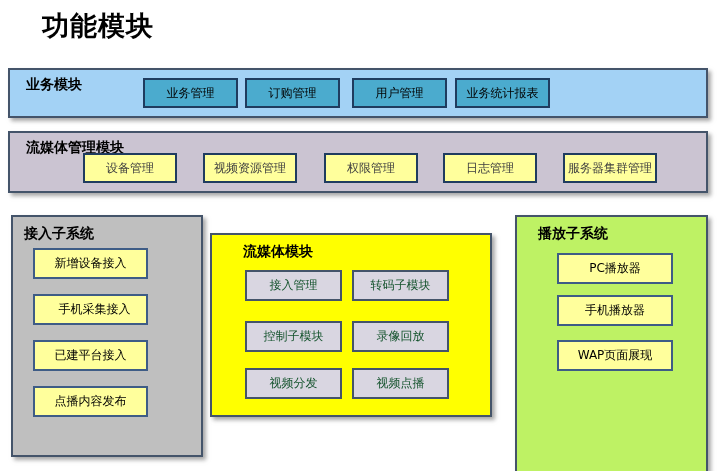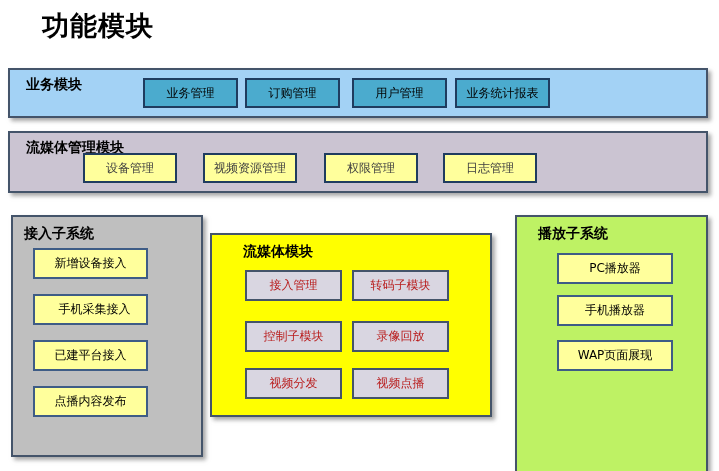--- a/index.html
+++ b/index.html
@@ -42,21 +42,21 @@
     width:94px; height:30px; background:#ffff9c;
     border:2px solid #1f3c5f; color:#404040;
   }
   .btn-yellow-col {
     width:115px; height:31px; background:#ffff9c;
     border:2px solid #3e5c86; color:#000;
   }
   .btn-yellow-col-r { width:116px; }
   .btn-lav {
     width:97px; height:31px; background:#d9d6e1;
-    border:2px solid #44546a; color:#b91c1c;
+    border:2px solid #44546a; color:#14532d;
   }
 </style>
 </head>
 <body>
 
 <div class="canvas">
 
   <div class="title">功能模块</div>
 
   <div class="panel" id="business-bar">
@@ -66,20 +66,21 @@
     <div class="btn btn-teal" style="left:342px; top:8px;">用户管理</div>
     <div class="btn btn-teal" style="left:445px; top:8px;">业务统计报表</div>
   </div>
 
   <div class="panel" id="media-mgmt-bar">
     <div class="panel-label">流媒体管理模块</div>
     <div class="btn btn-yellow-bar" style="left:73px;  top:20px;">设备管理</div>
     <div class="btn btn-yellow-bar" style="left:193px; top:20px;">视频资源管理</div>
     <div class="btn btn-yellow-bar" style="left:314px; top:20px;">权限管理</div>
     <div class="btn btn-yellow-bar" style="left:433px; top:20px;">日志管理</div>
+    <div class="btn btn-yellow-bar" style="left:553px; top:20px;">服务器集群管理</div>
   </div>
 
   <div class="panel" id="access-col">
     <div class="panel-label">接入子系统</div>
     <div class="btn btn-yellow-col" style="left:20px; top:31px;">新增设备接入</div>
     <div class="btn btn-yellow-col" style="left:20px; top:77px;padding-left:8px;">手机采集接入</div>
     <div class="btn btn-yellow-col" style="left:20px; top:123px;">已建平台接入</div>
     <div class="btn btn-yellow-col" style="left:20px; top:169px;">点播内容发布</div>
   </div>
 

